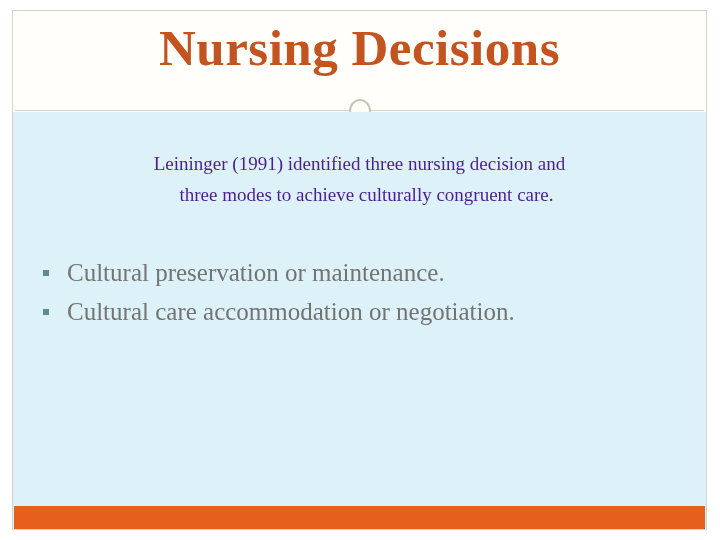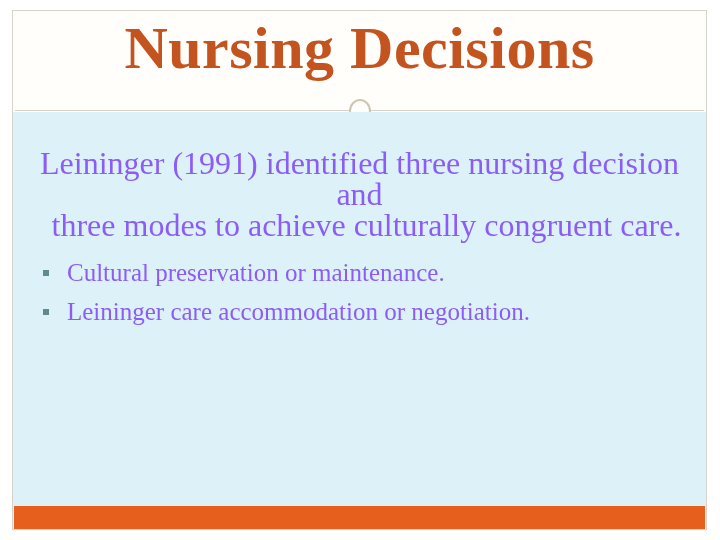--- a/index.html
+++ b/index.html
@@ -37,21 +37,21 @@
   }
 
   .slide-title {
     position: absolute;
     left: 0;
     right: 0;
     top: 7px;
     text-align: center;
     font-family: "Liberation Serif", serif;
     font-weight: bold;
-    font-size: 60px;
+    font-size: 51px;
     line-height: 60px;
     letter-spacing: 0.5px;
     color: #c4541f;
     white-space: nowrap;
   }
 
   
   .divider-wrap {
     position: absolute;
     left: 0;
@@ -90,23 +90,23 @@
     background: #ddf2f8;
   }
 
   .intro-text {
     position: absolute;
     left: 18px;
     right: 18px;
     top: 36px;
     text-align: center;
     font-family: "Liberation Serif", serif;
-    font-size: 32px;
+    font-size: 19px;
     line-height: 31px;
-    color: #8b5cf6;
+    color: #4c1d95;
   }
   .intro-text .line2 {
     display: block;
     padding-left: 14px;
   }
 
   .bullet-list {
     position: absolute;
     left: 22px;
     right: 18px;
@@ -114,21 +114,21 @@
     margin: 0;
     padding: 0;
     list-style: none;
   }
   .bullet-item {
     position: relative;
     padding-left: 32px;
     font-family: "Liberation Serif", serif;
     font-size: 25px;
     line-height: 39px;
-    color: #8b5cf6;
+    color: #737373;
     white-space: nowrap;
   }
   .bullet-marker {
     position: absolute;
     left: 8px;
     top: 17px;
     width: 6px;
     height: 6px;
     background: #5f8b90;
   }
@@ -164,20 +164,20 @@
       <span class="line2">three modes to achieve culturally congruent care.</span>
     </div>
 
     <ul class="bullet-list">
       <li class="bullet-item">
         <span class="bullet-marker"></span>
         <span>Cultural preservation or maintenance.</span>
       </li>
       <li class="bullet-item">
         <span class="bullet-marker"></span>
-        <span>Leininger care accommodation or negotiation.</span>
+        <span>Cultural care accommodation or negotiation.</span>
       </li>
     </ul>
 
     <div class="footer-bar"></div>
 
   </div>
 </div>
 
 </body></html>

